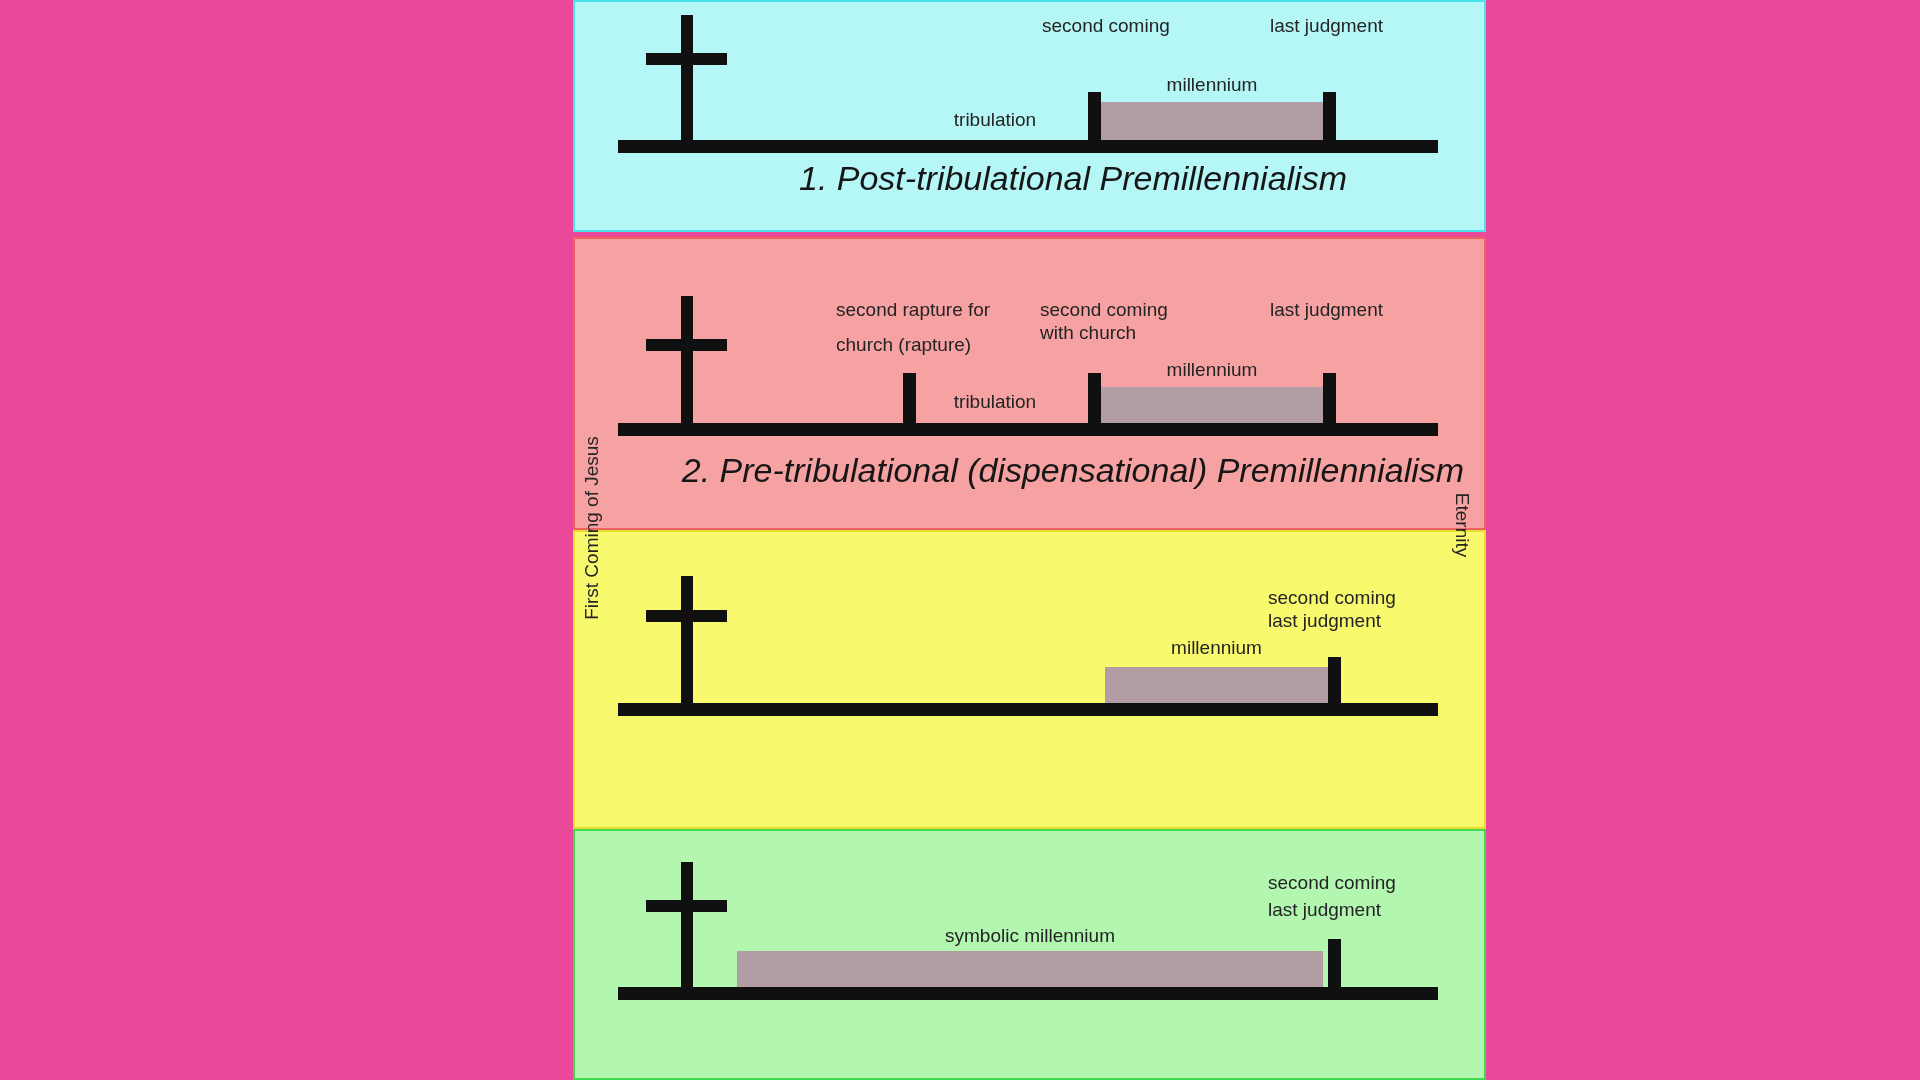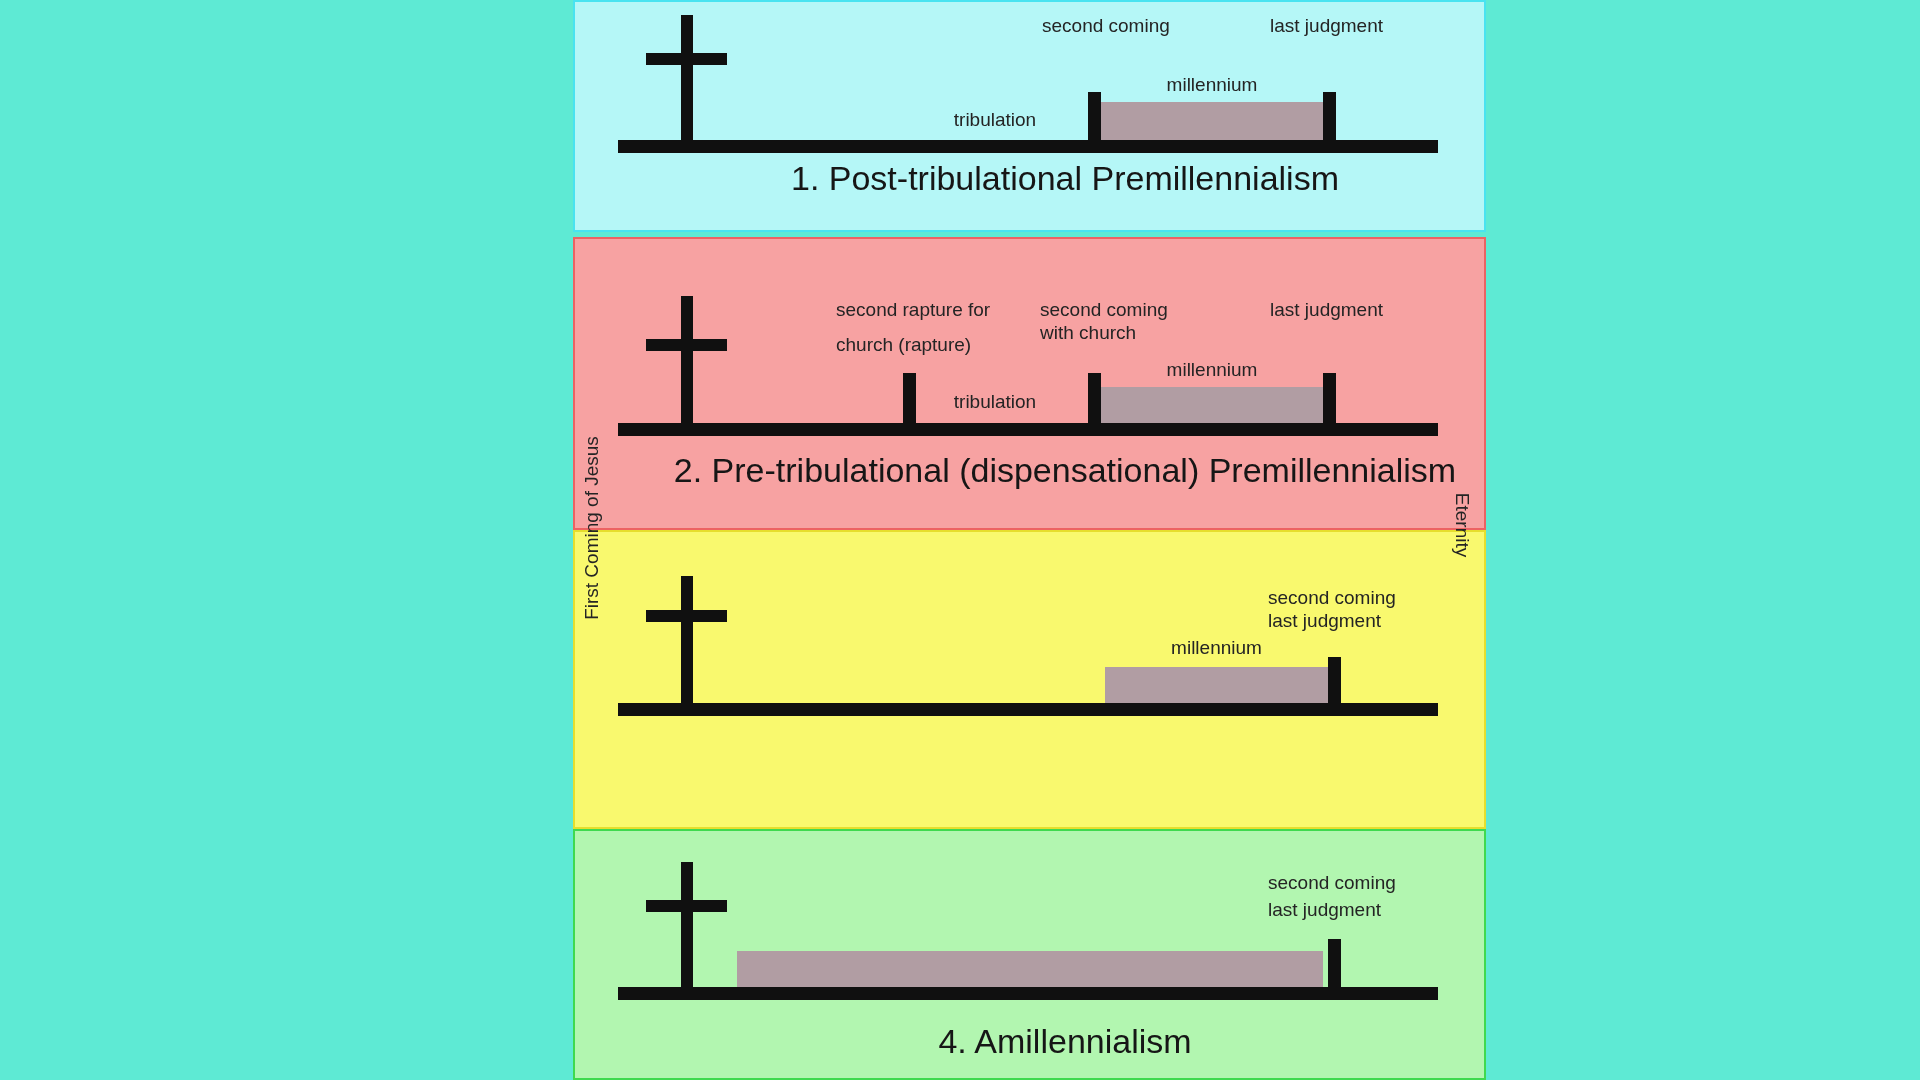--- a/index.html
+++ b/index.html
@@ -1,37 +1,37 @@
 <!DOCTYPE html>
 <html><head>
 <meta charset="utf-8">
 <style>
   html,body{margin:0;padding:0;background:#ffffff;}
   #canvas{
     position:relative;width:1920px;height:1080px;overflow:hidden;
-    background:#5eead4;
+    background:#ec4899;
     font-family:"Liberation Sans","DejaVu Sans",sans-serif;
   }
   .panel{position:absolute;left:573px;width:913px;box-sizing:border-box;border:2px solid;}
   #panel-1{top:0;height:232px;background:#b5f7f7;border-color:#49e3f0;}
   #panel-2{top:237px;height:293px;background:#f7a2a2;border-color:#ec6262;}
   #panel-3{top:530px;height:299px;background:#f9f96e;border-color:#e6de2d;}
   #panel-4{top:829px;height:251px;background:#b2f6b0;border-color:#3fd94f;}
 
   .abs{position:absolute;}
   .timeline{position:absolute;left:618px;width:820px;height:13px;background:#101010;}
   .tick{position:absolute;width:13px;background:#101010;}
   .cross-v{position:absolute;left:681px;width:12px;background:#101010;}
   .cross-h{position:absolute;left:646px;width:81px;height:12px;background:#101010;}
   .mbar{position:absolute;background:#b19da3;}
   .lbl{position:absolute;font-size:19px;line-height:20px;color:#242424;white-space:nowrap;}
   .lbl-c{text-align:center;}
   .lbl-r{text-align:center;}
   .ptitle{position:absolute;left:573px;width:984px;text-align:center;
-          font-size:34px;color:#161616;white-space:nowrap;}
+          font-style:italic;font-size:34px;color:#161616;white-space:nowrap;padding-left:8px;}
   .vlabel{position:absolute;font-size:19px;color:#242424;white-space:nowrap;}
   #first-coming-label{left:592px;top:528px;transform:translate(-50%,-50%) rotate(-90deg);}
   #eternity-label{left:1462px;top:525px;transform:translate(-50%,-50%) rotate(90deg);}
 </style>
 </head>
 <body>
 
 <div id="canvas">
 
   <div class="panel" id="panel-1"></div>
@@ -91,18 +91,18 @@
   <div class="abs">
     <div class="cross-v" style="top:862px;height:132px;"></div>
     <div class="cross-h" style="top:900px;"></div>
   </div>
   <div class="timeline" style="top:987px;"></div>
   <div class="mbar" style="left:737px;top:951px;width:586px;height:36px;"></div>
   <div class="tick" style="left:1328px;top:939px;height:59px;"></div>
 
   <div class="lbl" style="left:1268px;top:873px;">second coming</div>
   <div class="lbl" style="left:1268px;top:900px;">last judgment</div>
-  <div class="ptitle" style="top:1022px;">4. Amillennialism</div>
+  <div class="lbl lbl-c" style="left:737px;top:926px;width:586px;">symbolic millennium</div>
 
   <div class="vlabel" id="first-coming-label">First Coming of Jesus</div>
   <div class="vlabel" id="eternity-label">Eternity</div>
 
 </div>
 
 </body></html>

